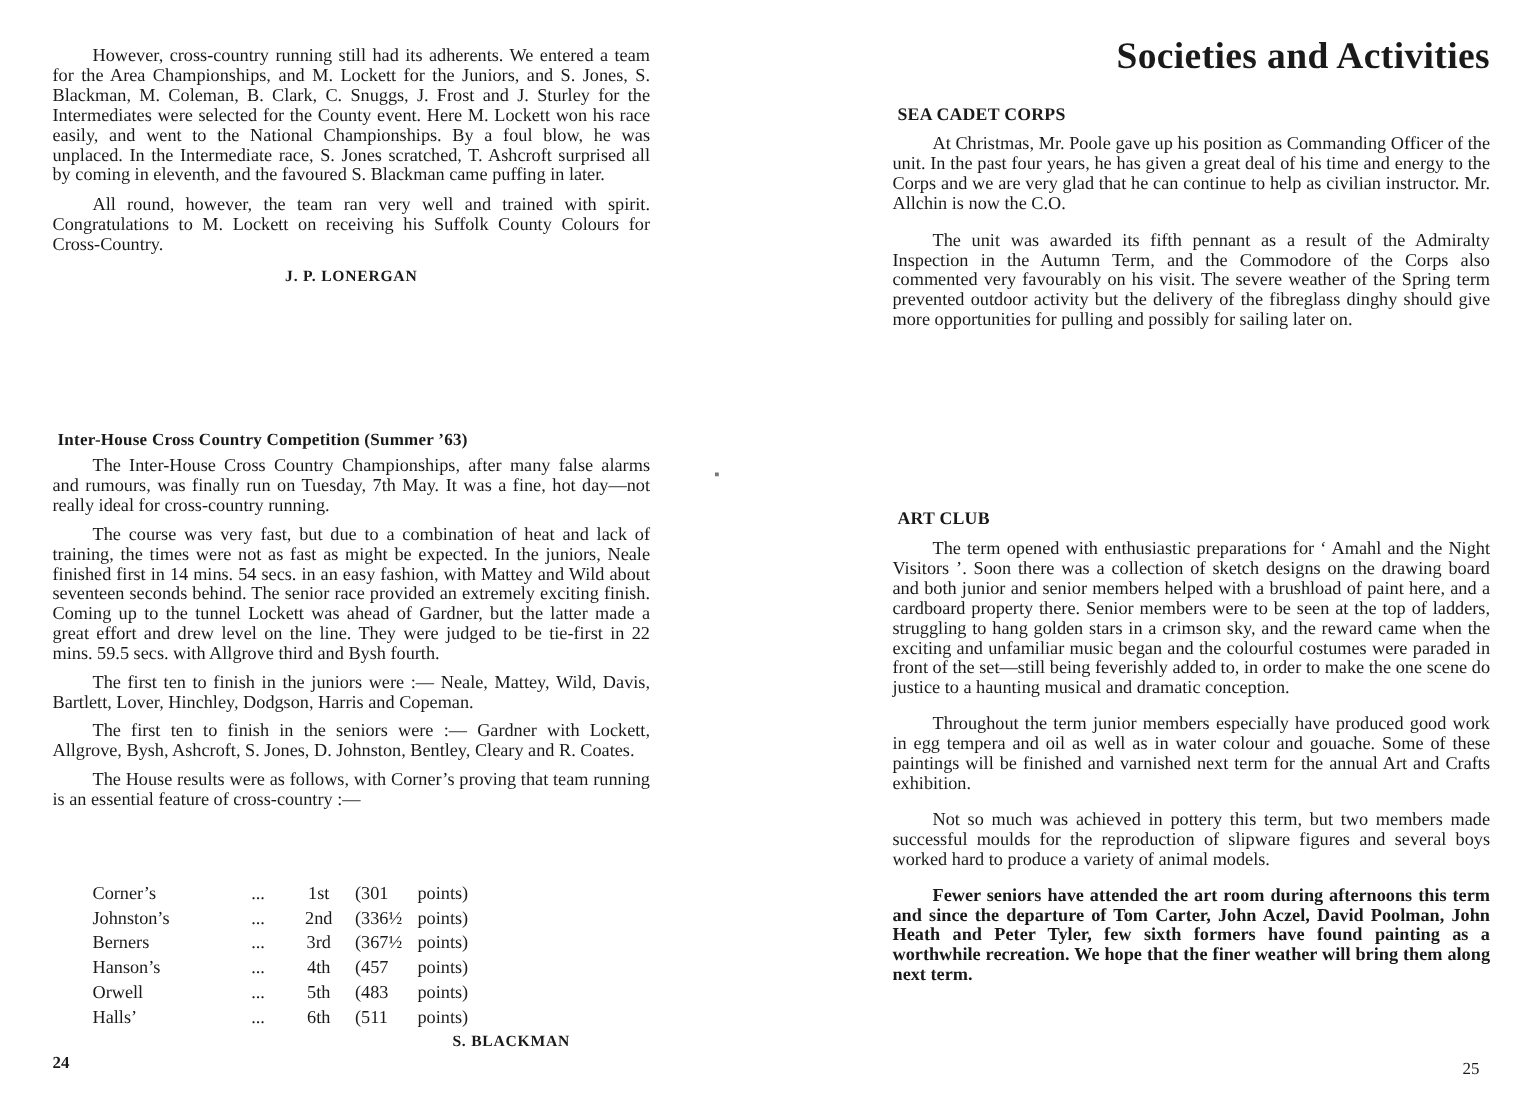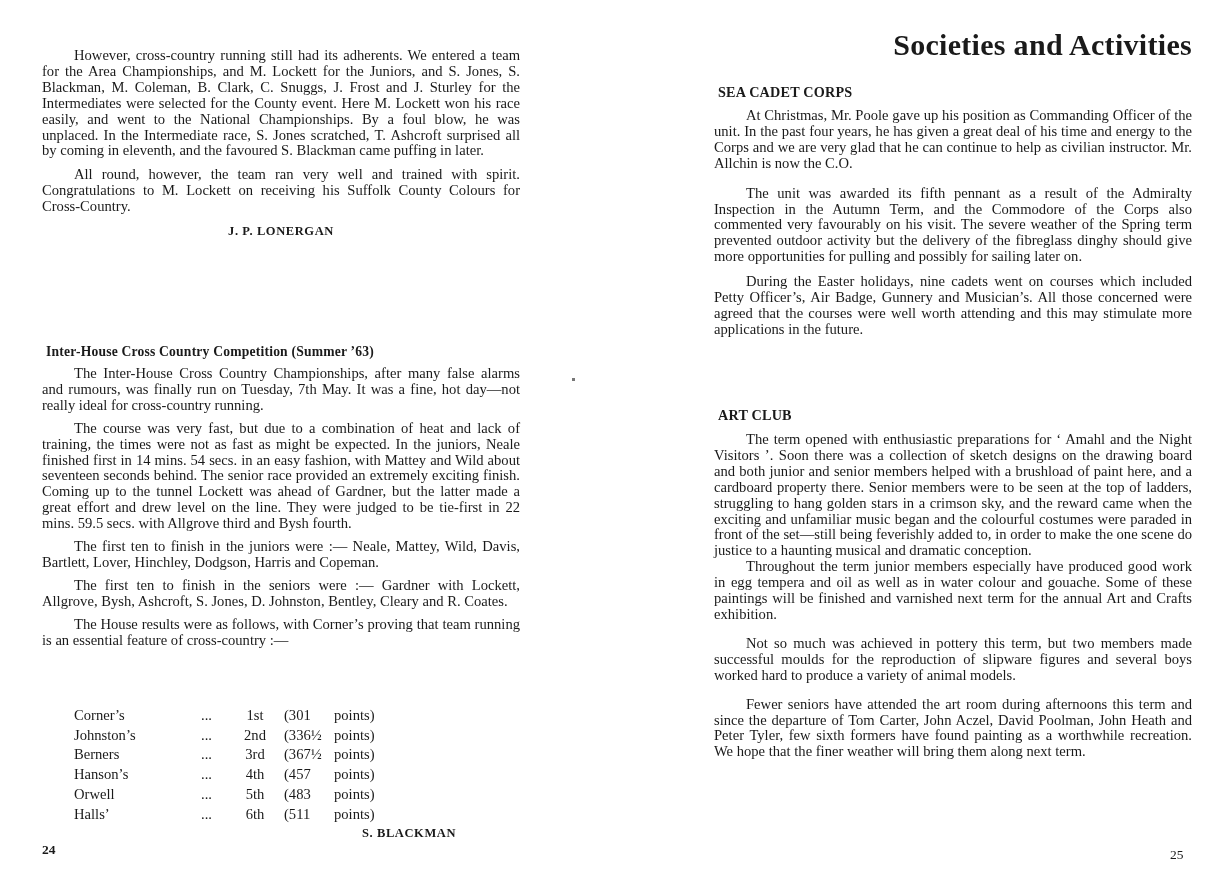--- a/index.html
+++ b/index.html
@@ -32,21 +32,21 @@
   .results .dots { width: 25px; }
   .results .pos { width: 58px; text-align: center; }
   .results .pts { width: 50px; }
   .pagenum { position: absolute; font-size: 13.5px; font-weight: bold; }
   .speck { position: absolute; left: 572px; top: 378px; width: 3px; height: 3px; background: #777; }
 </style>
 </head>
 <body>
 
 <div class="page page-left">
-  <div style="position:absolute; top:48px; width:478px;">
+  <div style="position:absolute; top:38px; width:478px;">
     <p>However, cross-country running still had its adherents. We entered a team for the Area Championships, and M. Lockett for the Juniors, and S. Jones, S. Blackman, M. Coleman, B. Clark, C. Snuggs, J. Frost and J. Sturley for the Intermediates were selected for the County event. Here M. Lockett won his race easily, and went to the National Championships. By a foul blow, he was unplaced. In the Intermediate race, S. Jones scratched, T. Ashcroft surprised all by coming in eleventh, and the favoured S. Blackman came puffing in later.</p>
     <p style="margin-top:8px;">All round, however, the team ran very well and trained with spirit. Congratulations to M. Lockett on receiving his Suffolk County Colours for Cross-Country.</p>
     <div class="sig" style="margin-top:9px;">J. P. LONERGAN</div>
   </div>
 
   <div style="position:absolute; top:340px; width:478px;">
     <div class="sec-title" style="font-size:13.6px;">Inter-House Cross Country Competition (Summer ’63)</div>
     <p style="margin-top:6px;">The Inter-House Cross Country Championships, after many false alarms and rumours, was finally run on Tuesday, 7th May. It was a fine, hot day—not really ideal for cross-country running.</p>
     <p style="margin-top:7px;">The course was very fast, but due to a combination of heat and lack of training, the times were not as fast as might be expected. In the juniors, Neale finished first in 14 mins. 54 secs. in an easy fashion, with Mattey and Wild about seventeen seconds behind. The senior race provided an extremely exciting finish. Coming up to the tunnel Lockett was ahead of Gardner, but the latter made a great effort and drew level on the line. They were judged to be tie-first in 22 mins. 59.5 secs. with Allgrove third and Bysh fourth.</p>
     <p style="margin-top:7px;">The first ten to finish in the juniors were :— Neale, Mattey, Wild, Davis, Bartlett, Lover, Hinchley, Dodgson, Harris and Copeman.</p>
@@ -105,25 +105,24 @@
 
 <div class="speck"></div>
 
 <div class="page page-right">
   <div class="big-title" style="position:absolute; top:28px; right:0;">Societies and Activities</div>
 
   <div style="position:absolute; top:80px; width:478px;">
     <div class="sec-title">SEA CADET CORPS</div>
     <p style="margin-top:7px;">At Christmas, Mr. Poole gave up his position as Commanding Officer of the unit. In the past four years, he has given a great deal of his time and energy to the Corps and we are very glad that he can continue to help as civilian instructor. Mr. Allchin is now the C.O.</p>
     <p style="margin-top:14px;">The unit was awarded its fifth pennant as a result of the Admiralty Inspection in the Autumn Term, and the Commodore of the Corps also commented very favourably on his visit. The severe weather of the Spring term prevented outdoor activity but the delivery of the fibreglass dinghy should give more opportunities for pulling and possibly for sailing later on.</p>
-    <p style="margin-top:9px;">During the Easter holidays, nine cadets went on courses which included Petty Officer’s, Air Badge, Gunnery and Musician’s. All those concerned were agreed that the courses were well worth attending and this may stimulate more applications in the future.</p>
   </div>
 
   <div style="position:absolute; top:403px; width:478px;">
     <div class="sec-title">ART CLUB</div>
     <p style="margin-top:8px;">The term opened with enthusiastic preparations for ‘ Amahl and the Night Visitors ’. Soon there was a collection of sketch designs on the drawing board and both junior and senior members helped with a brushload of paint here, and a cardboard property there. Senior members were to be seen at the top of ladders, struggling to hang golden stars in a crimson sky, and the reward came when the exciting and unfamiliar music began and the colourful costumes were paraded in front of the set—still being feverishly added to, in order to make the one scene do justice to a haunting musical and dramatic conception.</p>
-    <p style="">Throughout the term junior members especially have produced good work in egg tempera and oil as well as in water colour and gouache. Some of these paintings will be finished and varnished next term for the annual Art and Crafts exhibition.</p>
+    <p style="margin-top:13px;">Throughout the term junior members especially have produced good work in egg tempera and oil as well as in water colour and gouache. Some of these paintings will be finished and varnished next term for the annual Art and Crafts exhibition.</p>
     <p style="margin-top:13px;">Not so much was achieved in pottery this term, but two members made successful moulds for the reproduction of slipware figures and several boys worked hard to produce a variety of animal models.</p>
-    <p style="margin-top:13px;">Fewer seniors have attended the art room during afternoons this term and since the departure of Tom Carter, John Aczel, David Poolman, John Heath and Peter Tyler, few sixth formers have found painting as a worthwhile recreation. We hope that the finer weather will bring them along next term.</p>
+    <p style="margin-top:13px;font-weight:bold;">Fewer seniors have attended the art room during afternoons this term and since the departure of Tom Carter, John Aczel, David Poolman, John Heath and Peter Tyler, few sixth formers have found painting as a worthwhile recreation. We hope that the finer weather will bring them along next term.</p>
   </div>
 </div>
 
 <div class="pagenum" style="left:1170px; top:847px; font-weight:normal;text-align:right;">25</div>
 
 </body></html>

